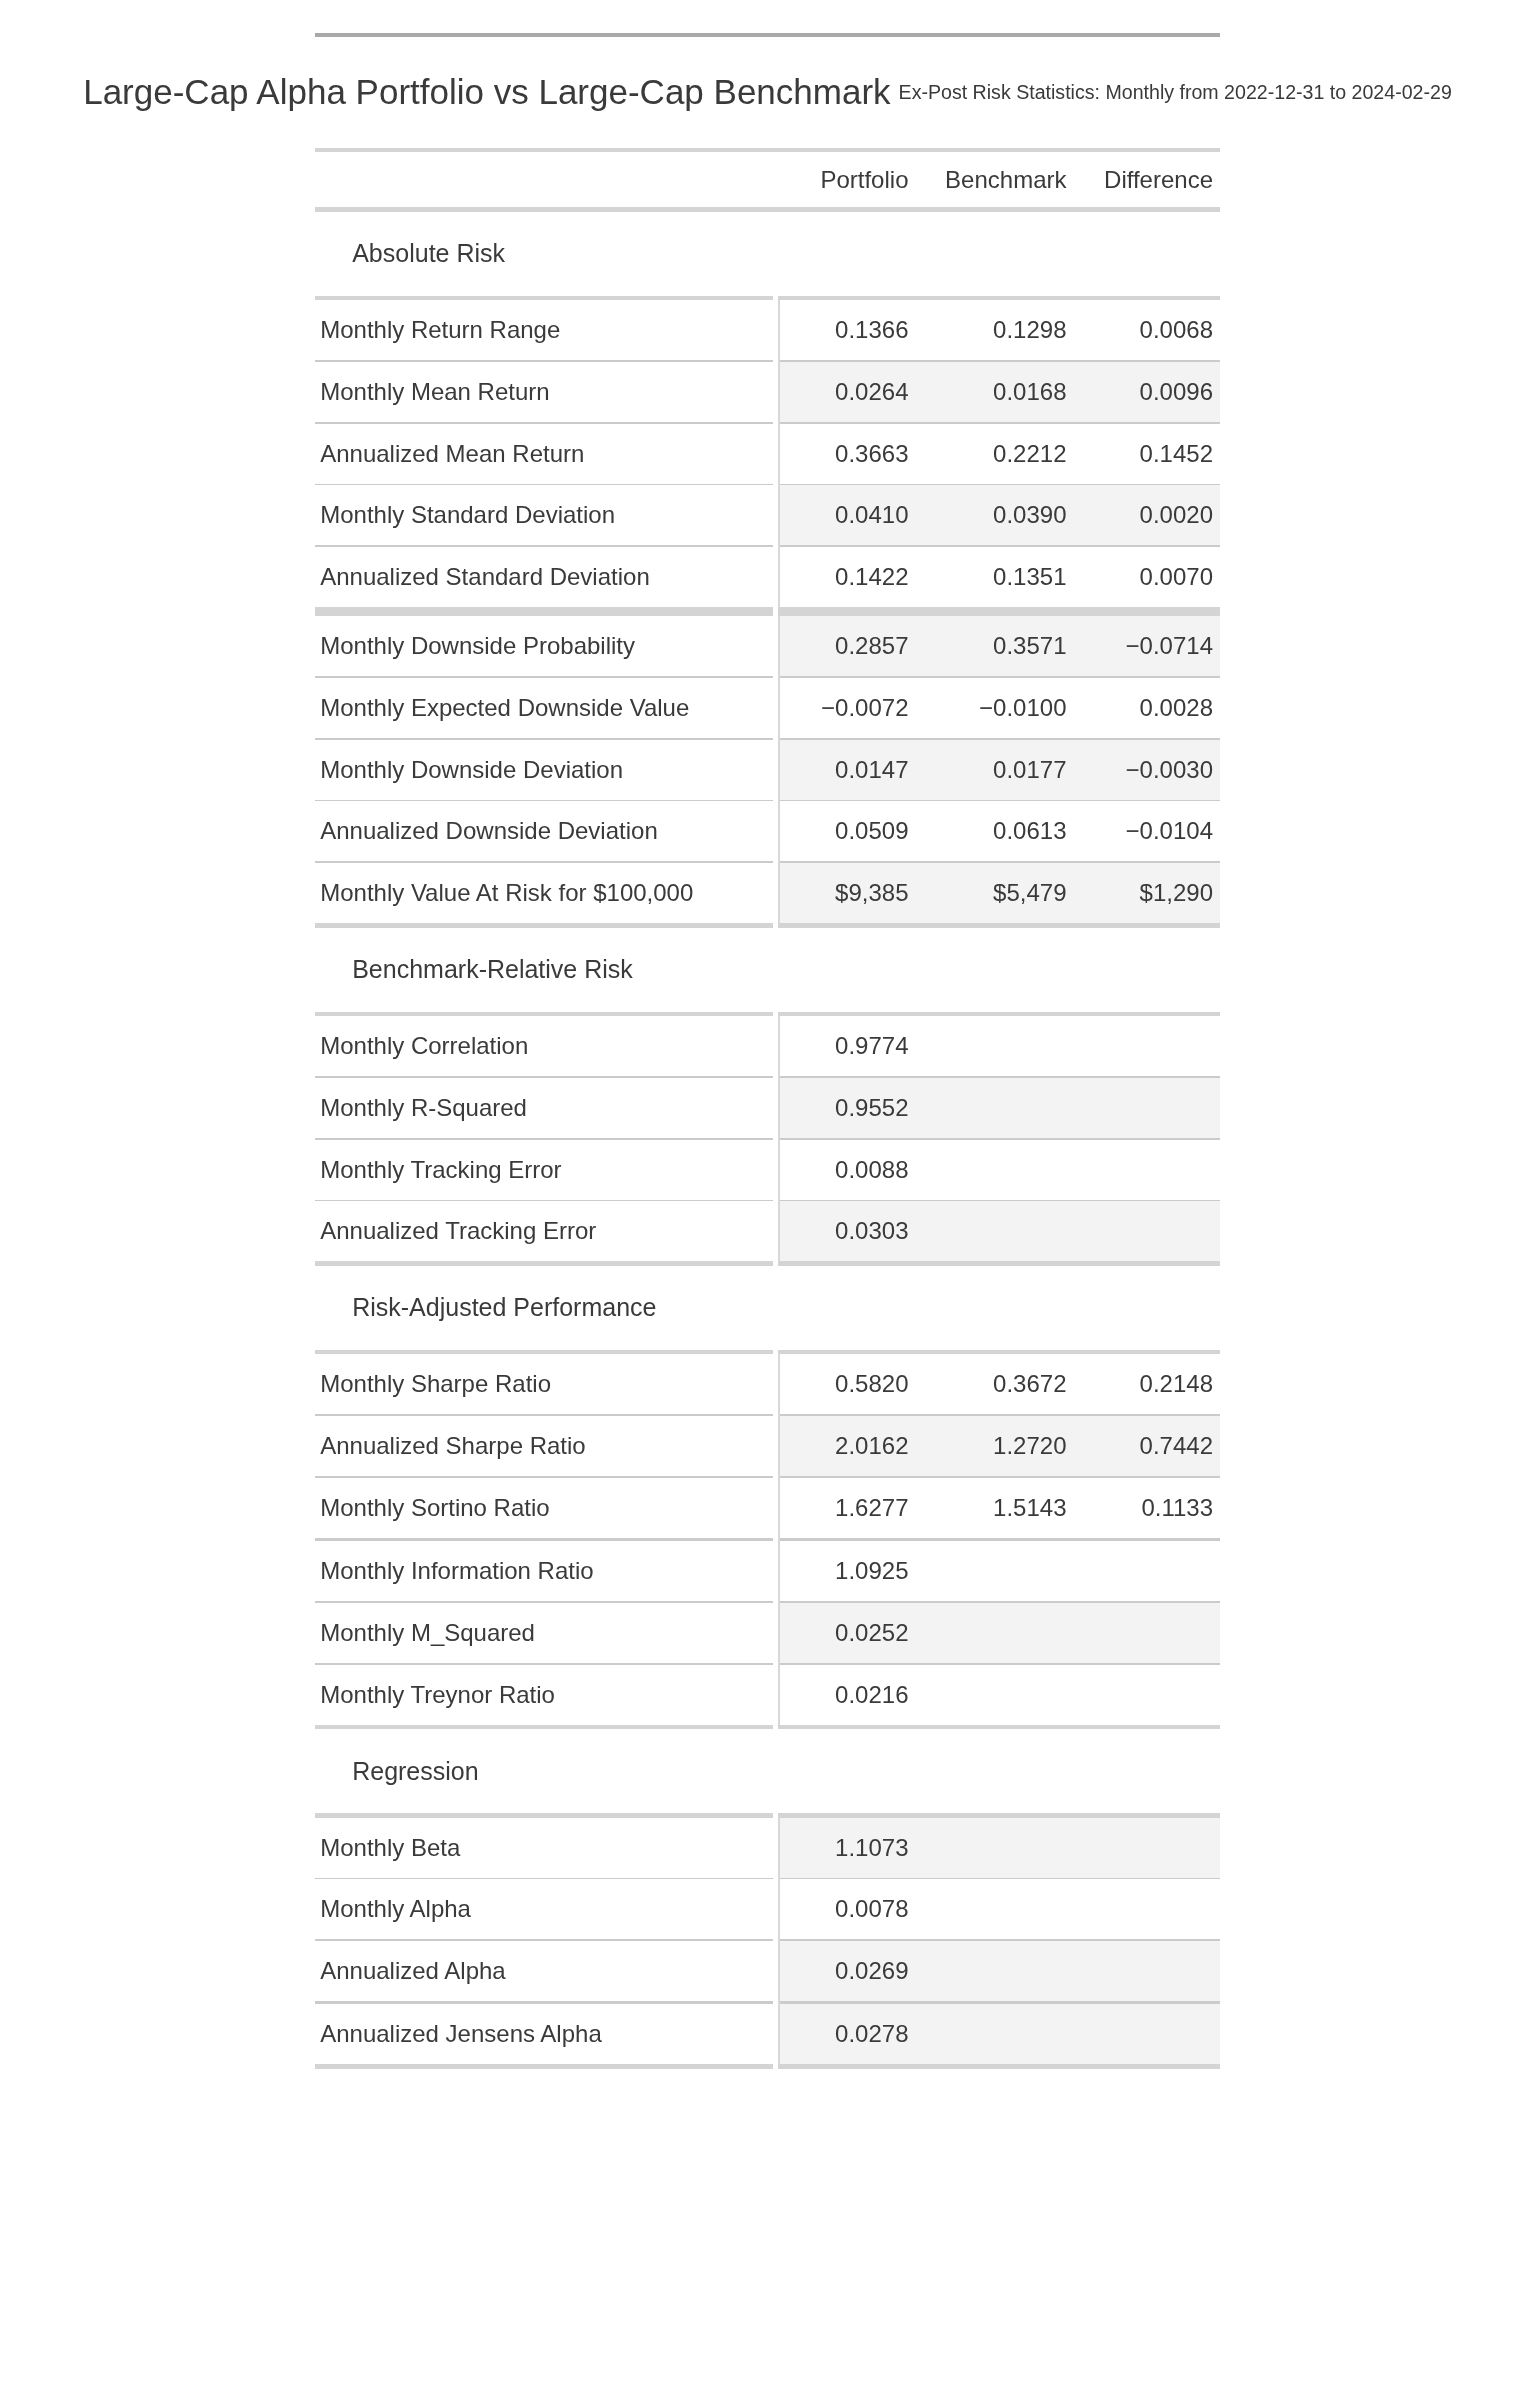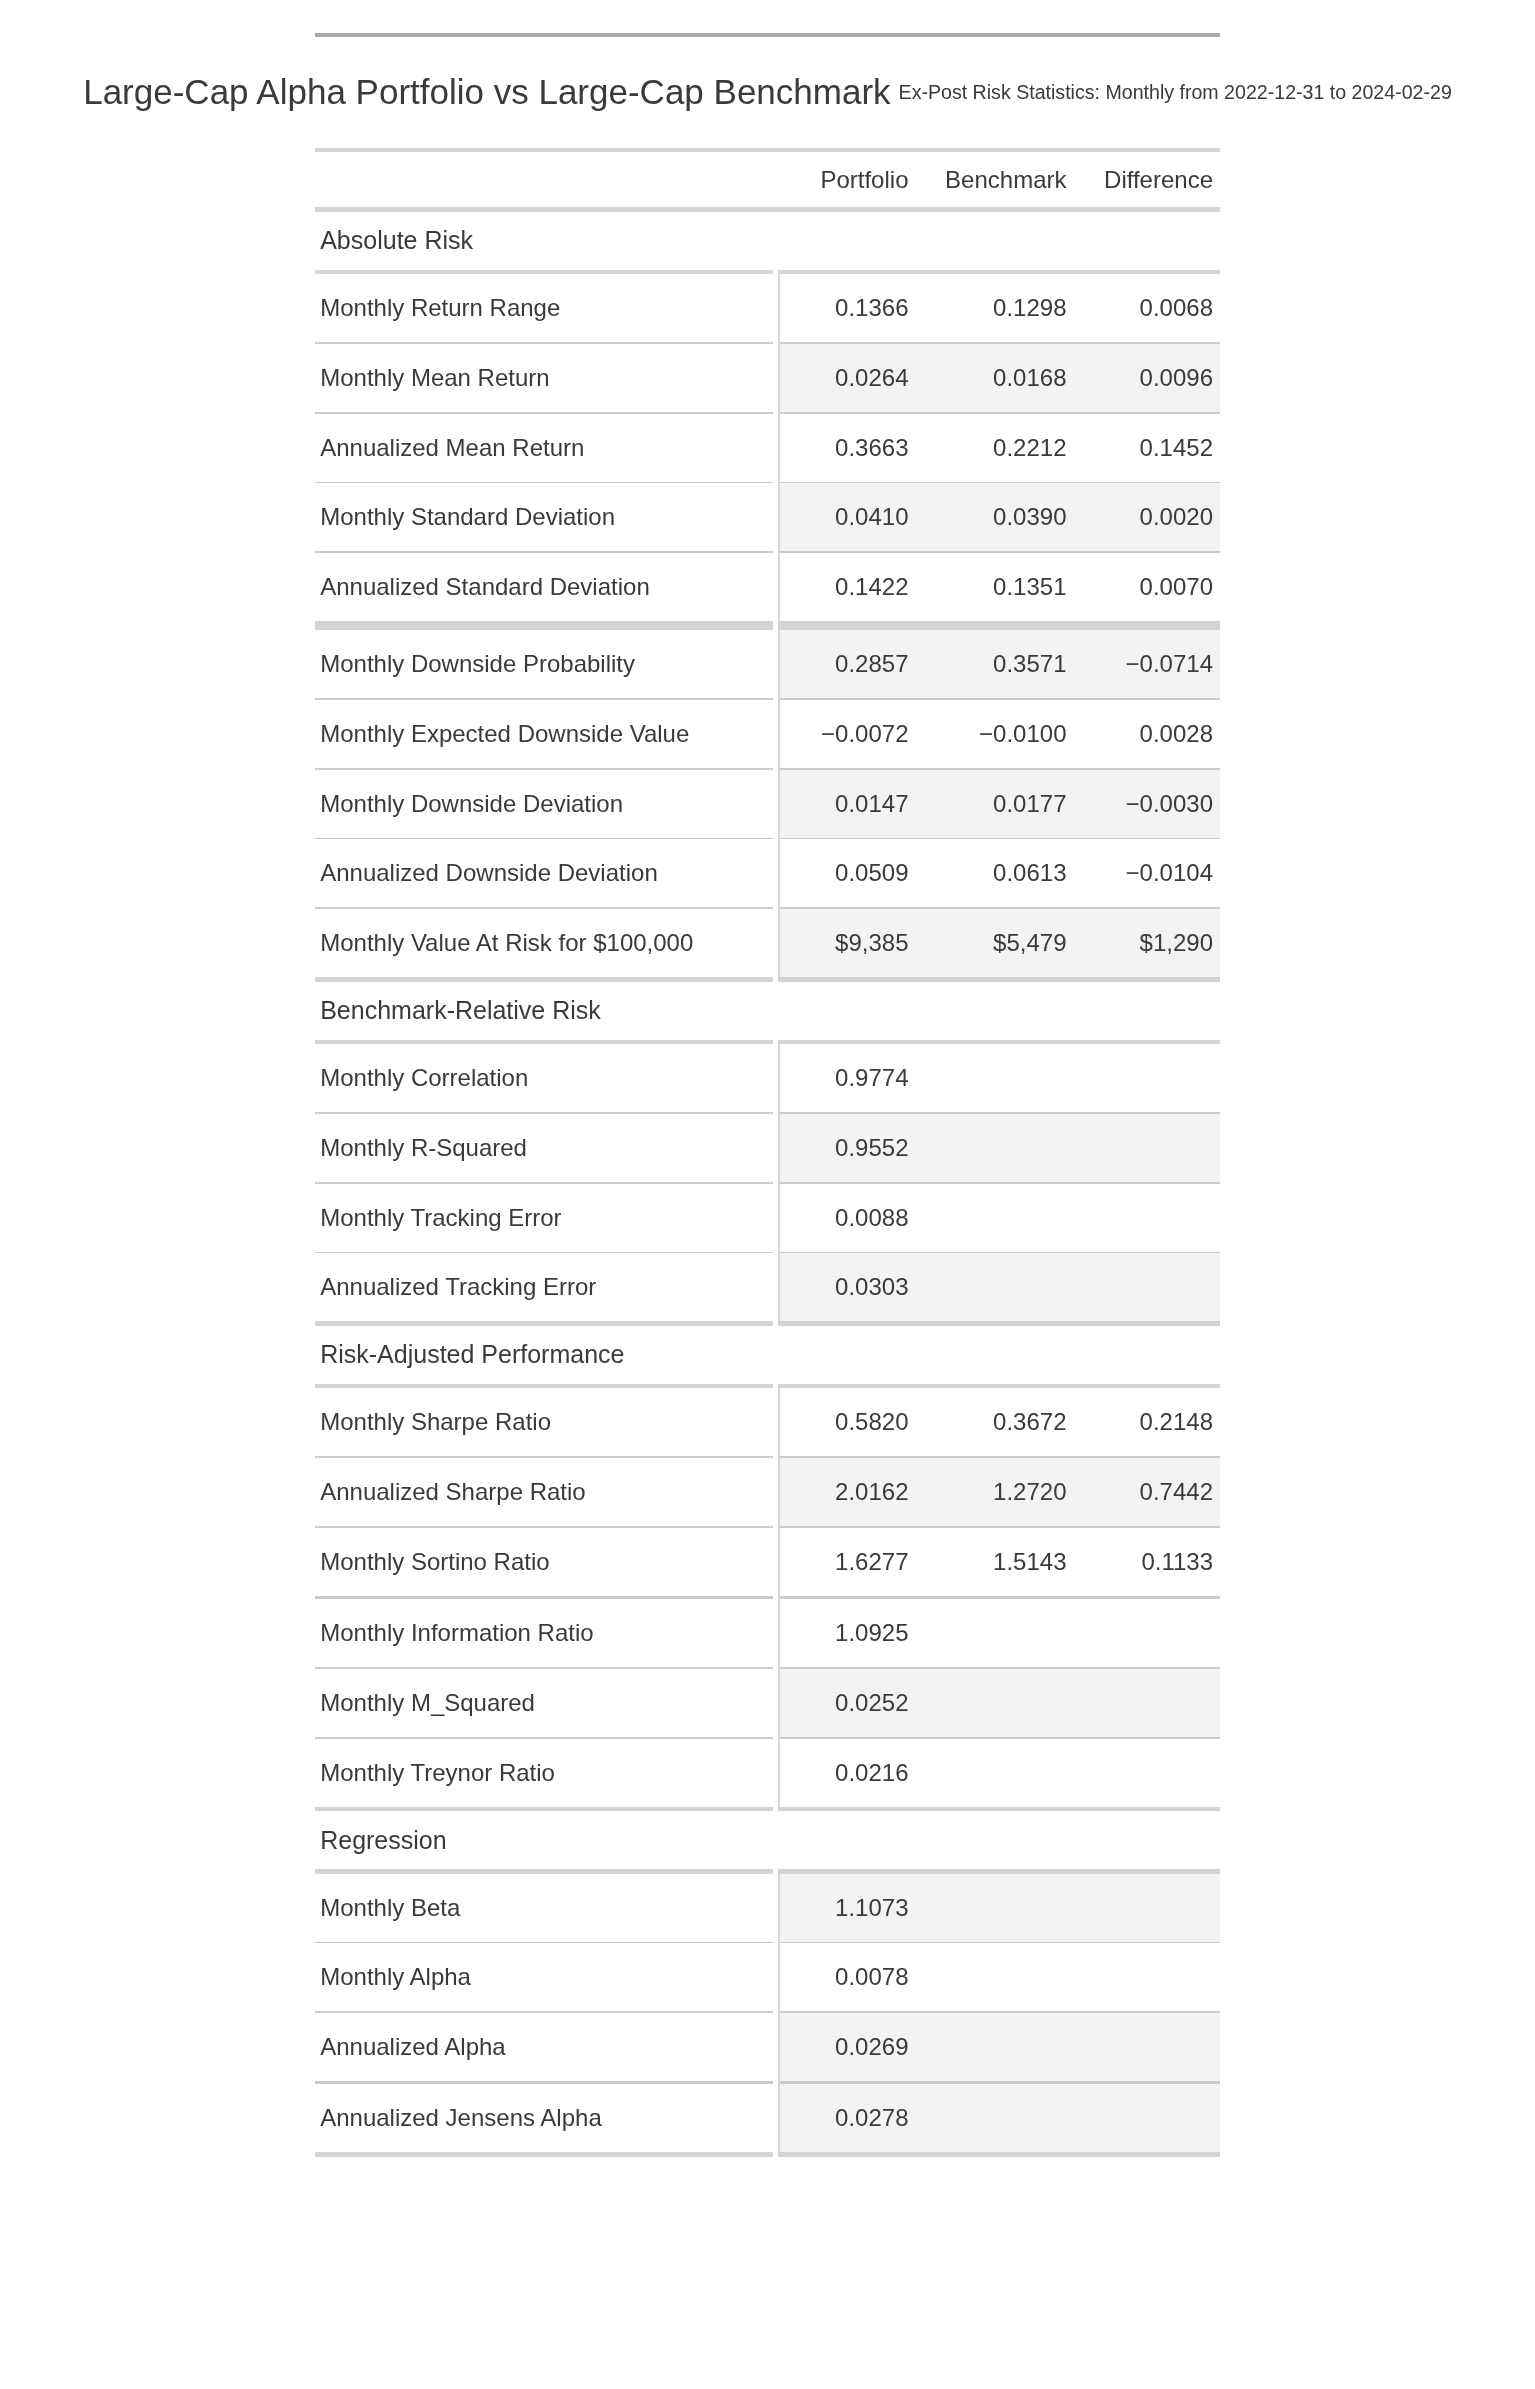--- a/index.html
+++ b/index.html
@@ -32,28 +32,28 @@
   .hline-full{height:4.6px;background:var(--line-thick);}
   
   .grid{display:grid;grid-template-columns:458px 4.6px 2.9px 1fr;}
   .header-row{height:55px;}
   .header-row .vals{background:transparent;}
   .vals{
     display:grid;grid-template-columns:128px 158px auto;
     align-items:center;padding-right:7px;height:100%;
   }
   .vcell{text-align:right;font-size:24px;white-space:nowrap;}
-  .row{height:68px;}
+  .row{height:60px;}
   .lbl{
     display:flex;align-items:center;padding-left:5.2px;
     font-size:24px;background:#fff;white-space:nowrap;height:100%;
   }
   .divcol{background:var(--divider);height:100%;}
   .vals.alt{background:var(--row-alt);}
-  .band{height:58px;display:flex;align-items:center;padding-left:5.2px;}
+  .band{height:84px;display:flex;align-items:center;padding-left:5.2px;margin-left:32px;}
   .section-title{font-size:25px;white-space:nowrap;}
   .line-thick{height:4.6px;}
   .line-thick .seg-l,.line-thick .seg-d,.line-thick .seg-v{background:var(--line-thick);height:100%;}
   .line-thin{height:1.7px;}
   .line-thin .seg-l,.line-thin .seg-v{background:var(--line-thin);height:100%;}
   .line-thin .seg-d{background:var(--divider);height:100%;}
   .seg-gap{background:#fff;height:100%;}
 </style>
 </head>
 <body>

